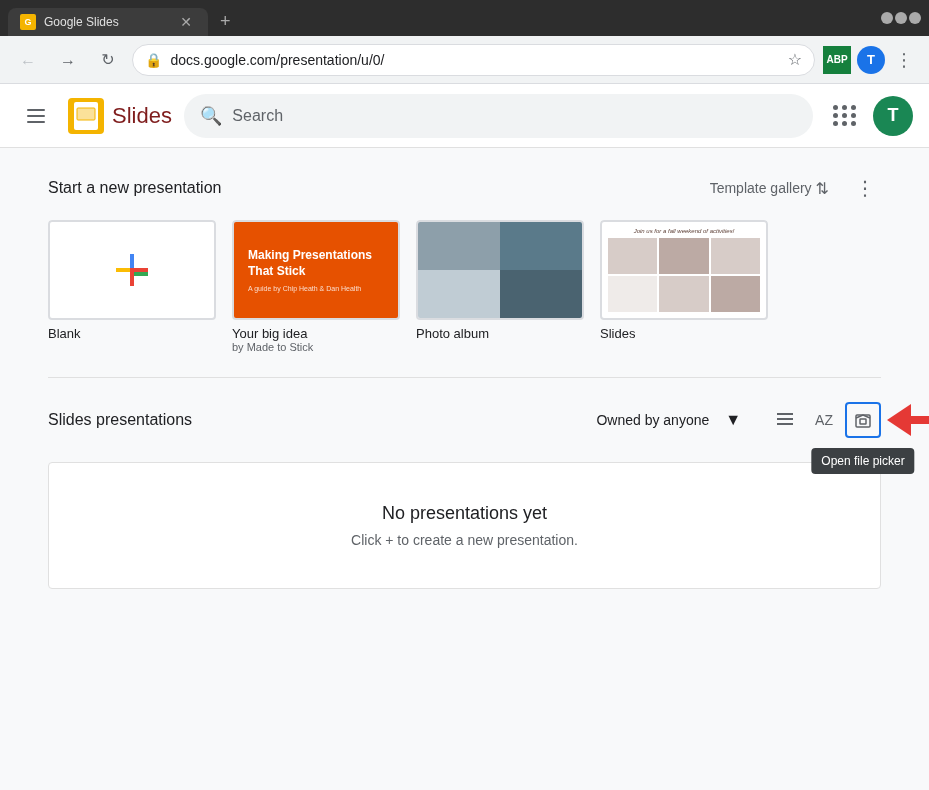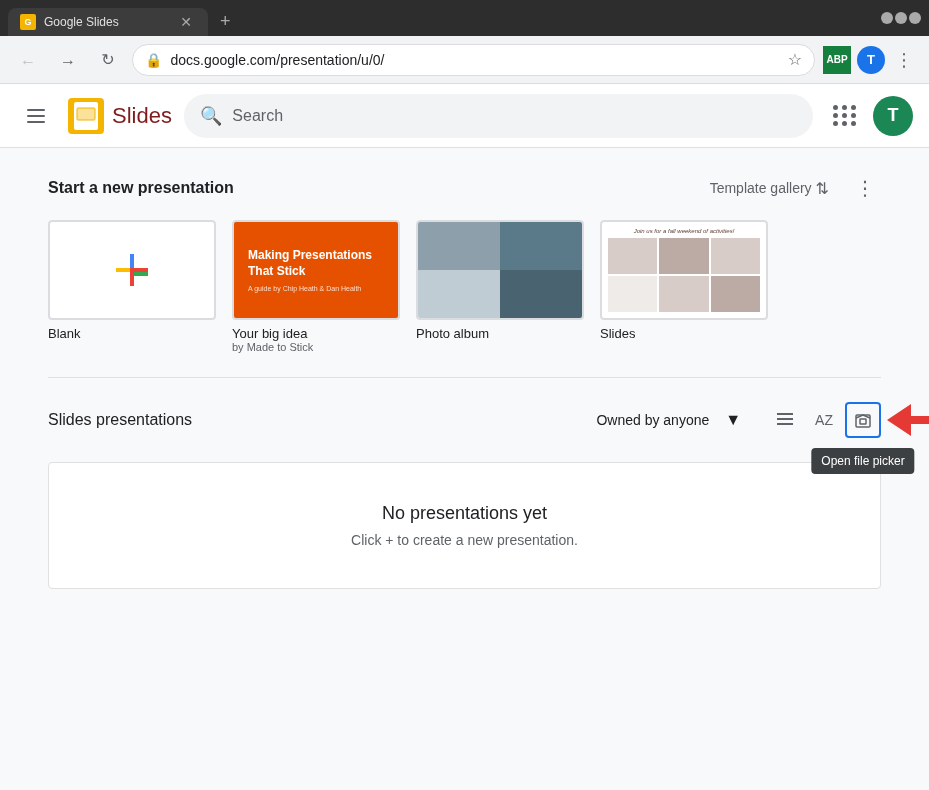--- a/index.html
+++ b/index.html
@@ -160,21 +160,21 @@
 
     
     .main-content { flex: 1; background: #f8f9fa; overflow-y: auto; padding: 24px 0; }
 
     
     .templates-section { background: #f8f9fa; padding: 0 48px 24px; }
     .section-header {
       display: flex; align-items: center; justify-content: space-between;
       margin-bottom: 16px;
     }
-    .section-title { font-size: 16px; color: #202124; font-weight: 700; }
+    .section-title { font-size: 16px; color: #202124; font-weight: 400; }
     .section-actions { display: flex; align-items: center; gap: 12px; }
     .template-gallery-btn {
       border: none; background: transparent; cursor: pointer;
       display: flex; align-items: center; gap: 4px;
       font-size: 14px; color: #5f6368; padding: 6px 8px; border-radius: 4px;
     }
     .more-btn {
       border: none; background: transparent; cursor: pointer;
       color: #5f6368; font-size: 20px; padding: 4px 6px; border-radius: 50%;
     }

